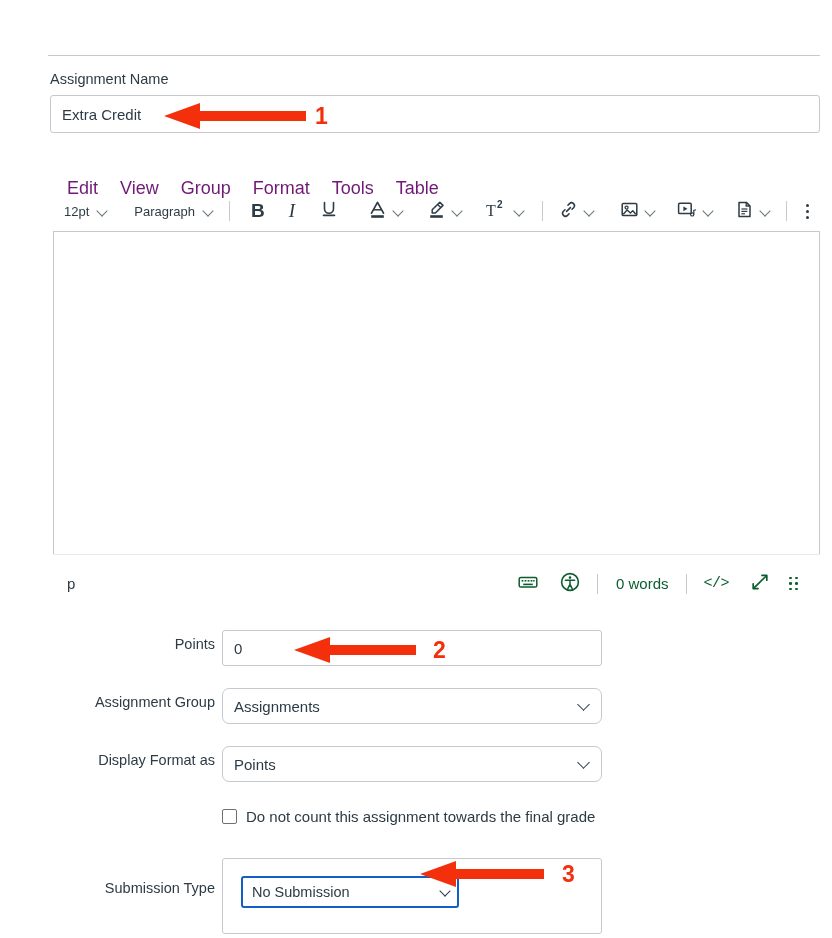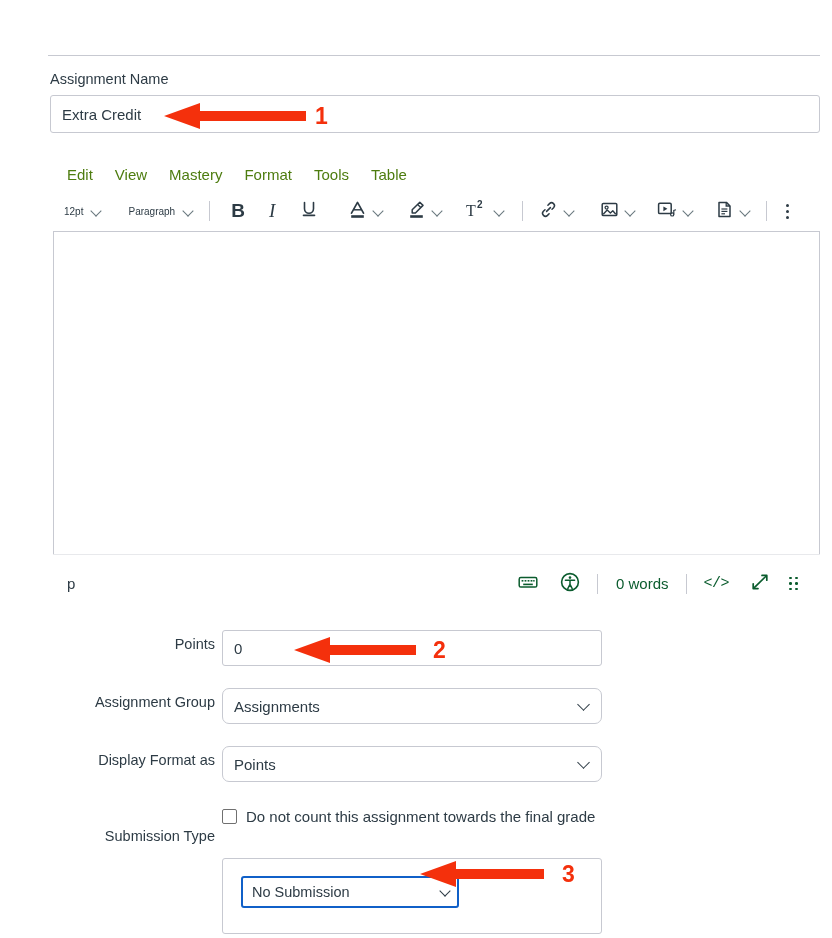--- a/index.html
+++ b/index.html
@@ -44,36 +44,36 @@
     background: #fff; font-family: "Liberation Sans", sans-serif;
     font-size: 15px; color: #2d3b45; padding: 0 11px;
   }
 
   
   .rce-menubar {
     position: absolute; left: 58px; top: 163px;
     display: flex; gap: 0px; align-items: center;
   }
   .rce-menu-item {
-    font-size: 15px; color: #4d7c0f; padding: 3px 11px;
-    cursor: pointer; border-radius: 3px; white-space: nowrap;
+    font-size: 18px; color: #701a75; padding: 3px 11px;
+    cursor: pointer; border-radius: 3px; white-space: nowrap; margin-top: 12px;
   }
   .rce-menu-item:first-child { padding-left: 9px; }
 
   
   .rce-toolbar {
     position: absolute; left: 58px; top: 196px; width: 762px; height: 30px;
     display: flex; align-items: center; gap: 0;
   }
   .tb-btn {
     display: flex; align-items: center; justify-content: center;
     height: 28px; padding: 0 6px; cursor: pointer; border-radius: 3px;
     color: #2d3b45;
   }
-  .tb-text { font-size: 10px; color: #2d3b45; padding-right: 3px; }
+  .tb-text { font-size: 13px; color: #2d3b45; padding-right: 3px; }
   .chev {
     display: inline-block; width: 11px; height: 11px; margin-left: 5px;
     position: relative; flex: 0 0 auto;
   }
   .chev::before {
     content: ""; position: absolute; left: 1px; top: 1px;
     width: 7px; height: 7px;
     border-right: 1.6px solid #68777d; border-bottom: 1.6px solid #68777d;
     transform: rotate(45deg);
   }
@@ -183,21 +183,21 @@
 
   <div class="tabs">
   </div>
 
   <div class="field-label-top">Assignment Name</div>
   <input class="name-input" type="text" value="Extra Credit" style="">
 
   <div class="rce-menubar">
     <div class="rce-menu-item">Edit</div>
     <div class="rce-menu-item">View</div>
-    <div class="rce-menu-item">Mastery</div>
+    <div class="rce-menu-item">Group</div>
     <div class="rce-menu-item">Format</div>
     <div class="rce-menu-item">Tools</div>
     <div class="rce-menu-item">Table</div>
   </div>
 
   <div class="rce-toolbar">
 
     <div class="tb-btn">
       <span class="tb-text">12pt</span>
       <span class="chev"></span>
@@ -387,21 +387,21 @@
       <option>Points</option>
     </select>
     <span class="sel-chev"></span>
   </div>
 
   <div class="check-row">
     <div class="check-box"></div>
     <span class="check-label">Do not count this assignment towards the final grade</span>
   </div>
 
-  <div class="row-label" style="top:828px">Submission Type</div>
+  <div class="row-label" style="top:880px">Submission Type</div>
   <div class="sub-group">
     <select class="sub-select">
       <option>No Submission</option>
     </select>
     <span class="sub-chev"></span>
   </div>
 
   <svg class="anno" style="left:160px; top:100px;" width="150" height="32">
     <path d="M4 16 L40 3 L40 11 L146 11 L146 21 L40 21 L40 29 Z" fill="#f4300c"></path>
   </svg>

